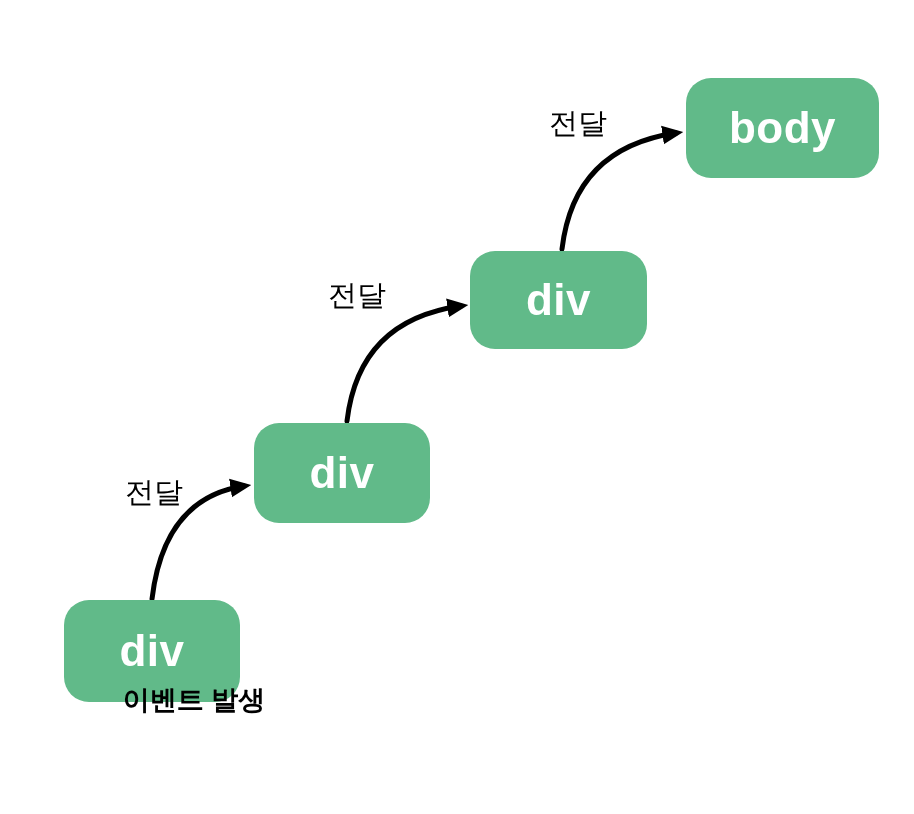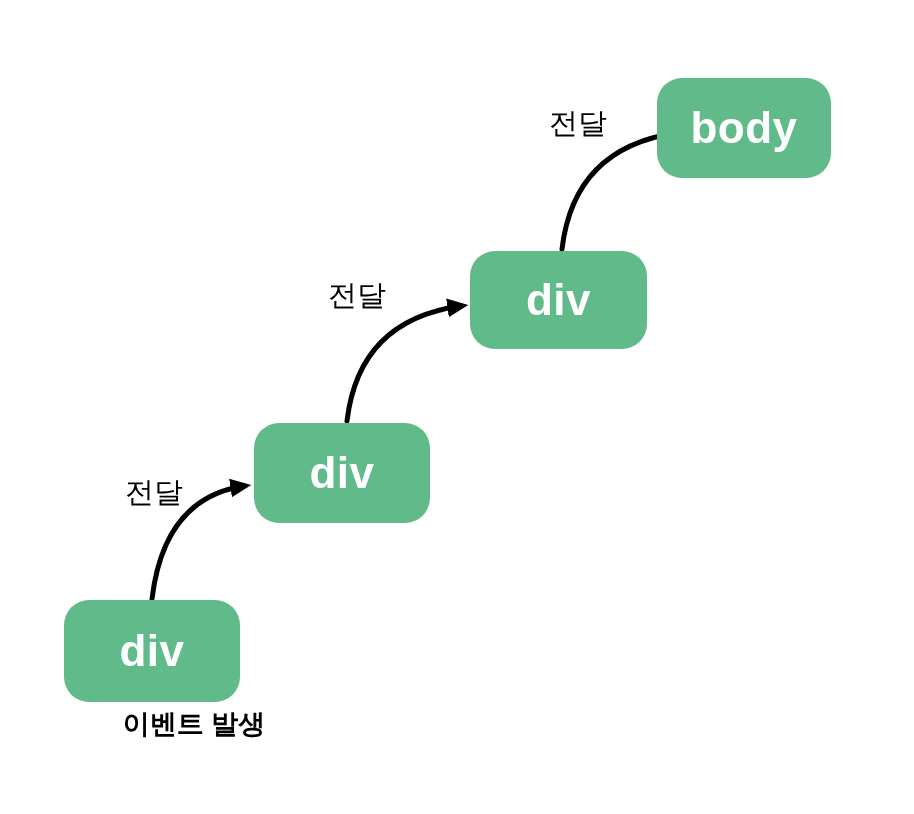--- a/index.html
+++ b/index.html
@@ -78,25 +78,25 @@
   </div>
 
   <div class="node" style="left:254px; top:423px; width:176px; height:100px;">
     <span>div</span>
   </div>
 
   <div class="node" style="left:470px; top:251px; width:177px; height:98px;">
     <span>div</span>
   </div>
 
-  <div class="node" style="left:657px; top:78px; width:174px; height:100px;">
+  <div class="node" style="left:686px; top:78px; width:193px; height:100px;">
     <span>body</span>
   </div>
 
   <div class="edge-label" style="left:154px; top:493px;">전달</div>
 
   <div class="edge-label" style="left:357px; top:296px;">전달</div>
 
   <div class="edge-label" style="left:578px; top:124px;">전달</div>
 
-  <div class="caption" style="left:194px; top:724px;">이벤트 발생</div>
+  <div class="caption" style="left:194px; top:700px;">이벤트 발생</div>
 
 </div>
 
 </body></html>

